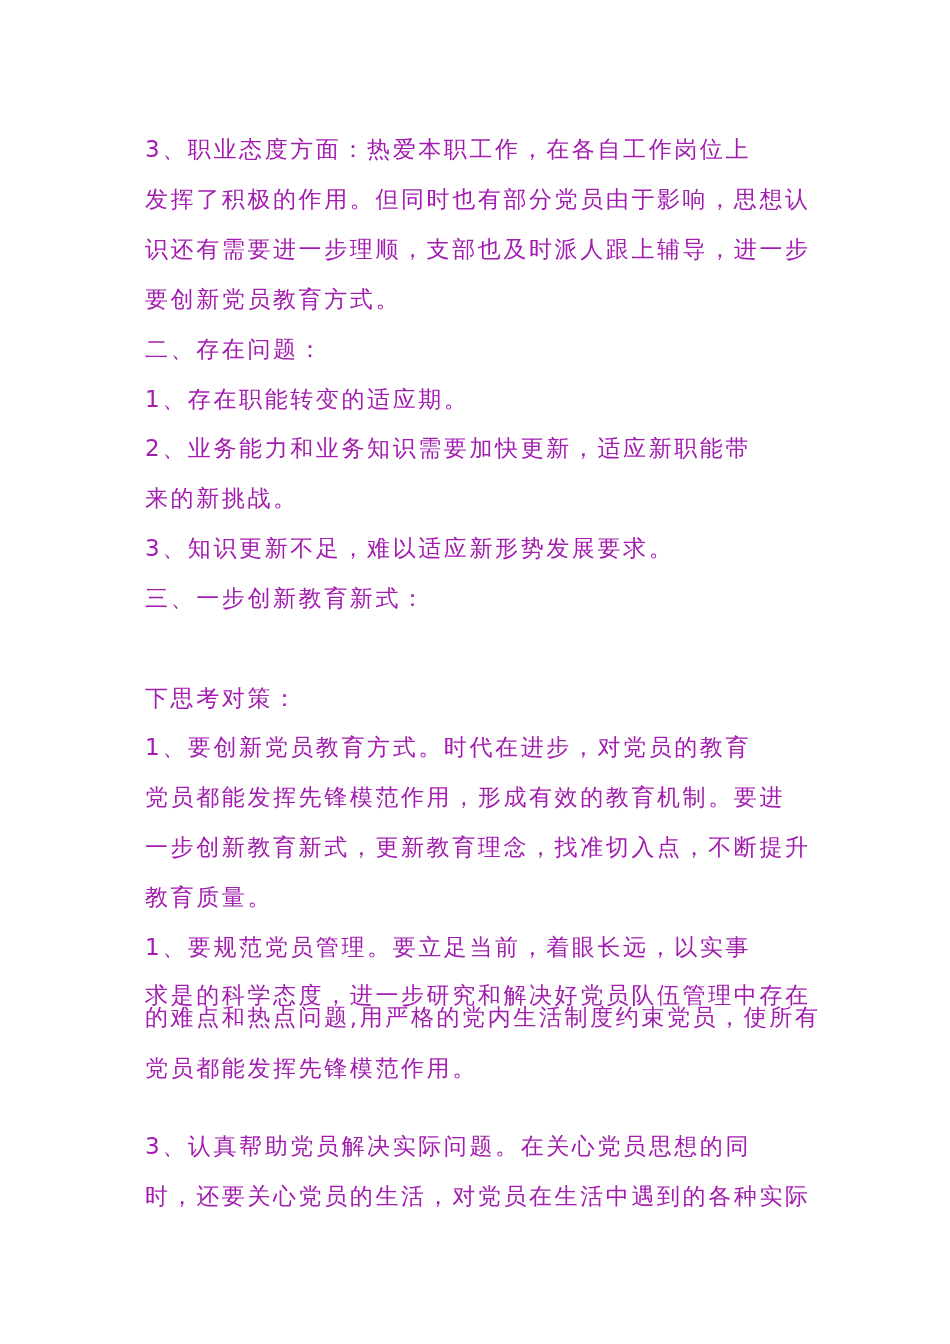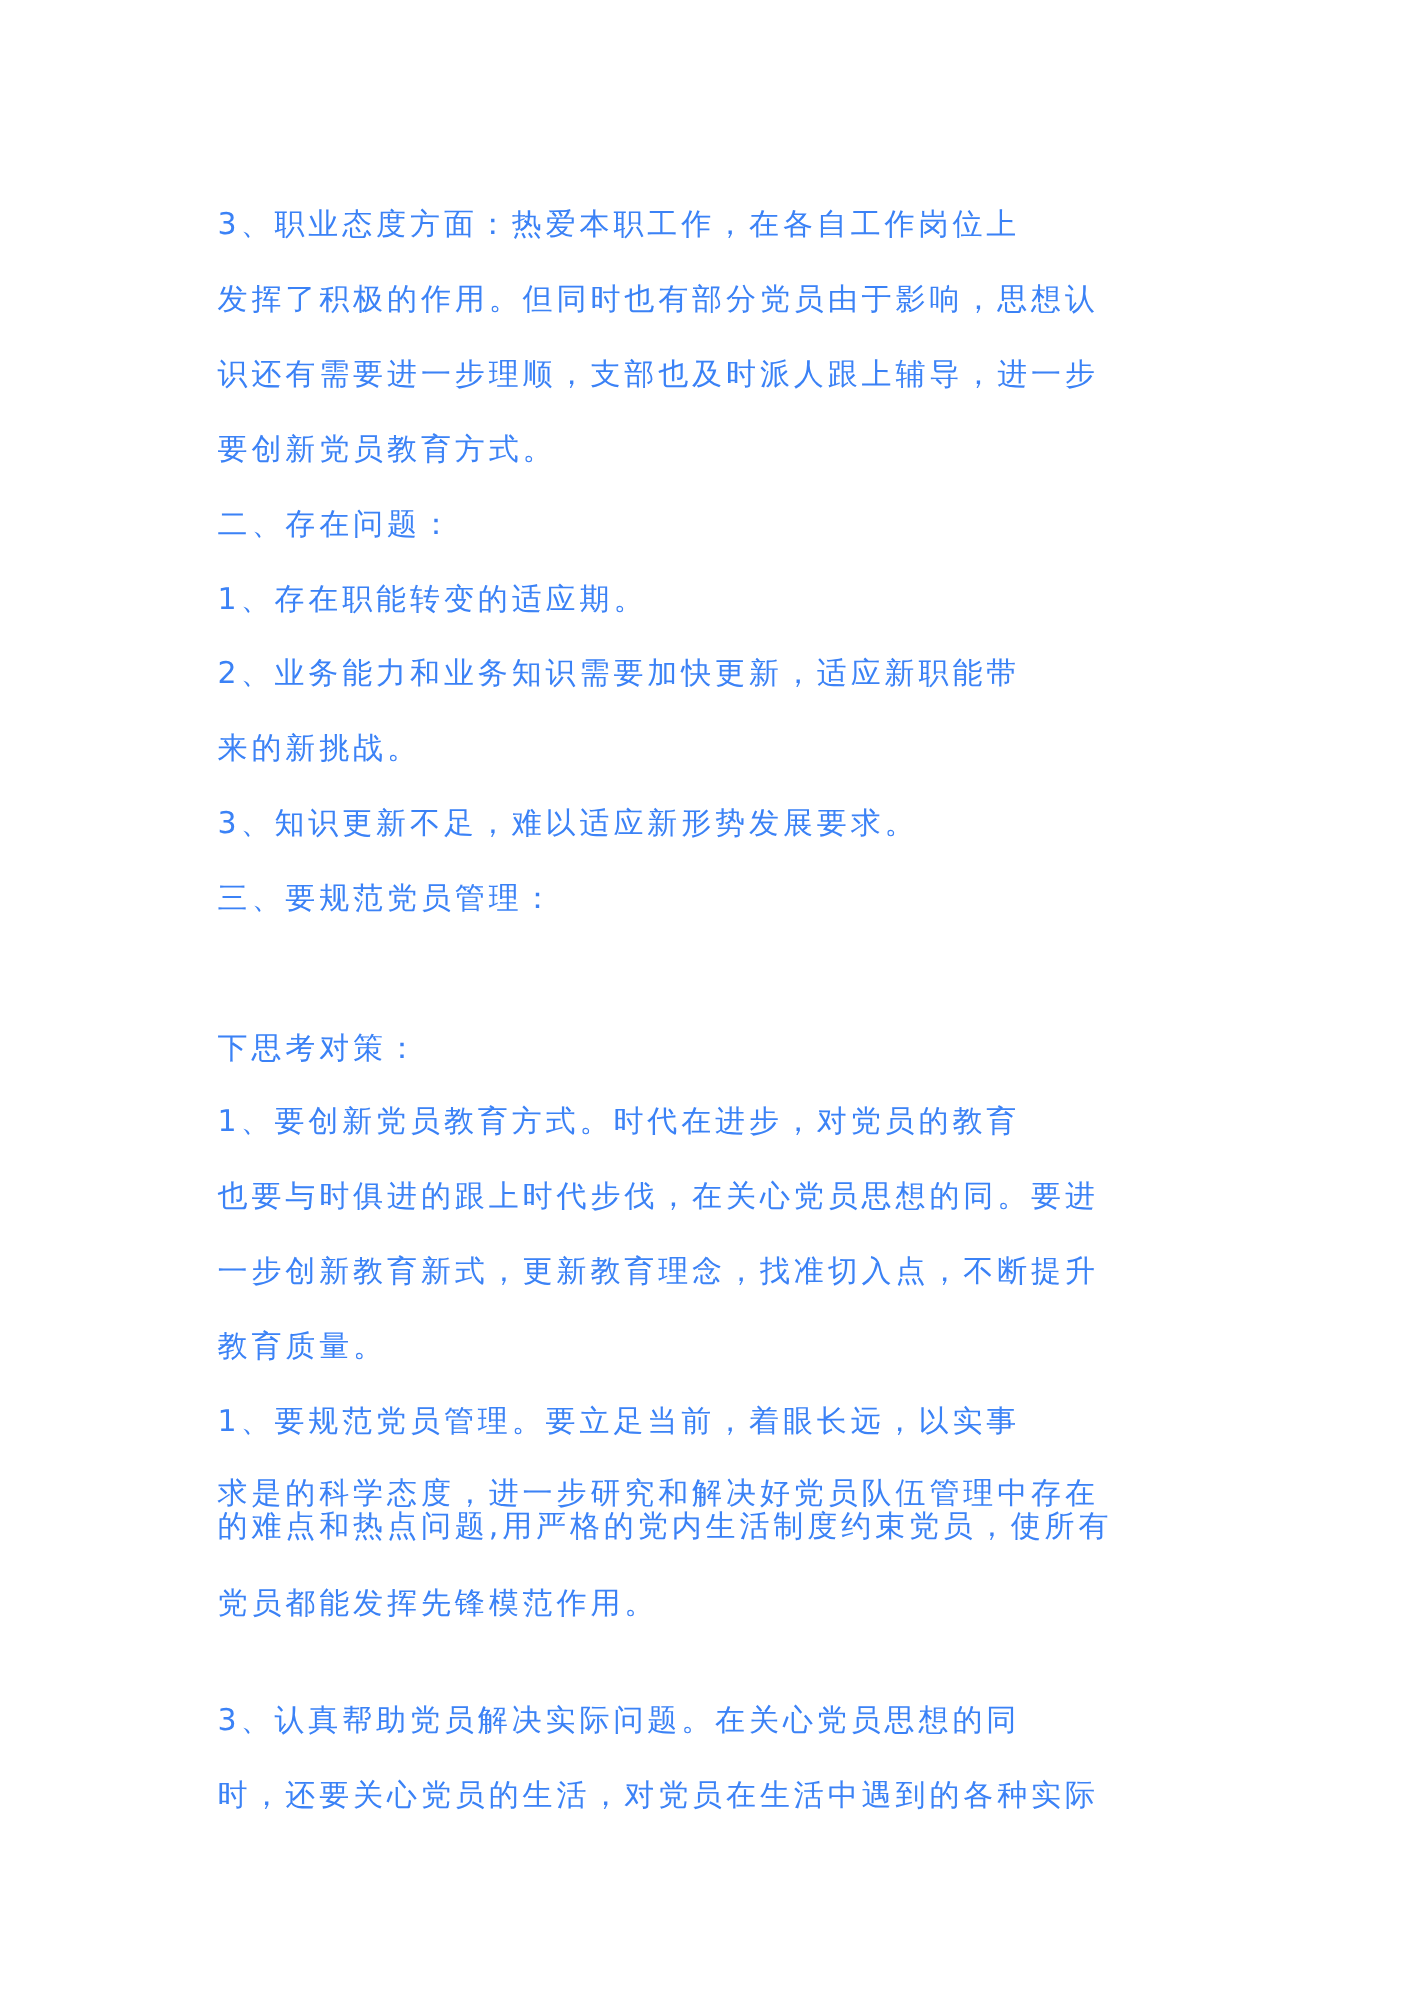--- a/index.html
+++ b/index.html
@@ -21,43 +21,43 @@
       top: 0;
       width: 950px;
       height: 1344px;
       background: #ffffff;
     }
     .line {
       position: absolute;
       left: 145px;
       height: 30px;
       line-height: 30px;
-      font-size: 20px;
+      font-size: 23px;
       letter-spacing: 2.6px;
       white-space: nowrap;
-      color: #3b82f6;
+      color: #a21caf;
     }
   </style>
 </head>
 <body>
 
 <div class="page">
   <div class="line" style="top:134px">3、职业态度方面：热爱本职工作，在各自工作岗位上</div>
   <div class="line" style="top:184px">发挥了积极的作用。但同时也有部分党员由于影响，思想认</div>
   <div class="line" style="top:234px">识还有需要进一步理顺，支部也及时派人跟上辅导，进一步</div>
   <div class="line" style="top:284px">要创新党员教育方式。</div>
   <div class="line" style="top:334px">二、存在问题：</div>
   <div class="line" style="top:384px">1、存在职能转变的适应期。</div>
   <div class="line" style="top:433px">2、业务能力和业务知识需要加快更新，适应新职能带</div>
   <div class="line" style="top:483px">来的新挑战。</div>
   <div class="line" style="top:533px">3、知识更新不足，难以适应新形势发展要求。</div>
-  <div class="line" style="top:583px">三、要规范党员管理：</div>
+  <div class="line" style="top:583px">三、一步创新教育新式：</div>
   <div class="line" style="top:683px">下思考对策：</div>
   <div class="line" style="top:732px">1、要创新党员教育方式。时代在进步，对党员的教育</div>
-  <div class="line" style="top:782px">也要与时俱进的跟上时代步伐，在关心党员思想的同。要进</div>
+  <div class="line" style="top:782px">党员都能发挥先锋模范作用，形成有效的教育机制。要进</div>
   <div class="line" style="top:832px">一步创新教育新式，更新教育理念，找准切入点，不断提升</div>
   <div class="line" style="top:882px">教育质量。</div>
   <div class="line" style="top:932px">1、要规范党员管理。要立足当前，着眼长远，以实事</div>
   <div class="line" style="top:980px">求是的科学态度，进一步研究和解决好党员队伍管理中存在</div>
   <div class="line" style="top:1002px">的难点和热点问题,用严格的党内生活制度约束党员，使所有</div>
   <div class="line" style="top:1053px">党员都能发挥先锋模范作用。</div>
   <div class="line" style="top:1131px">3、认真帮助党员解决实际问题。在关心党员思想的同</div>
   <div class="line" style="top:1181px">时，还要关心党员的生活，对党员在生活中遇到的各种实际</div>
 </div>
 

